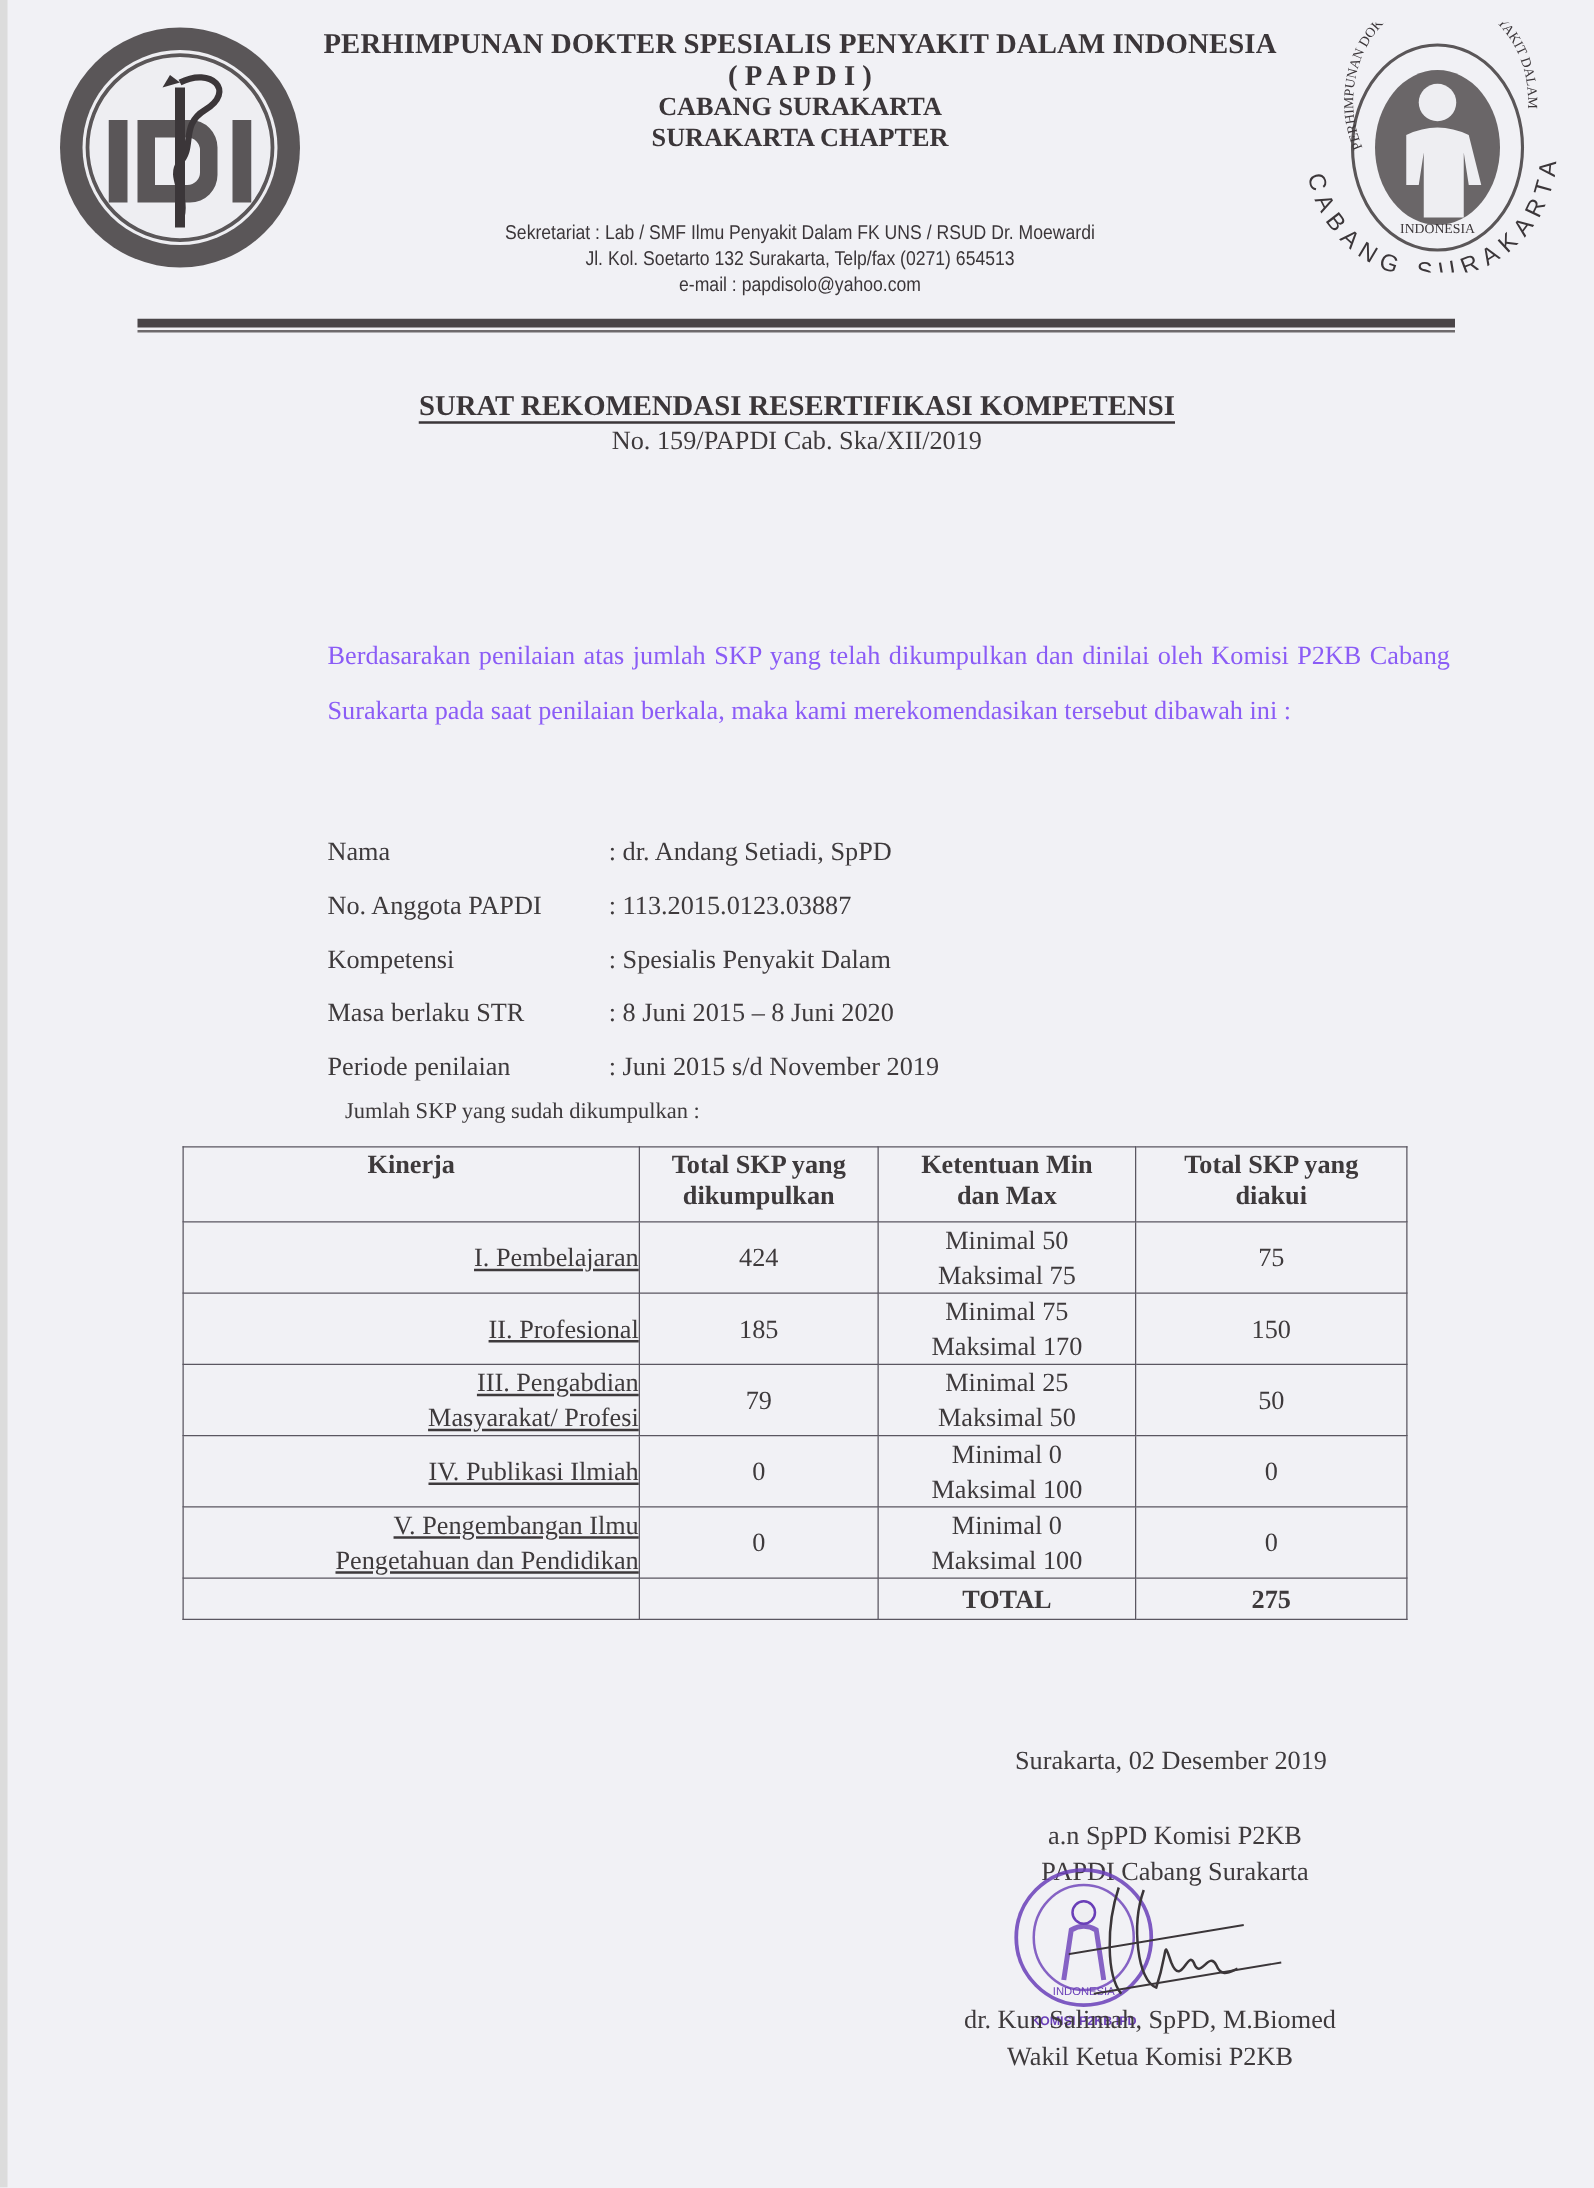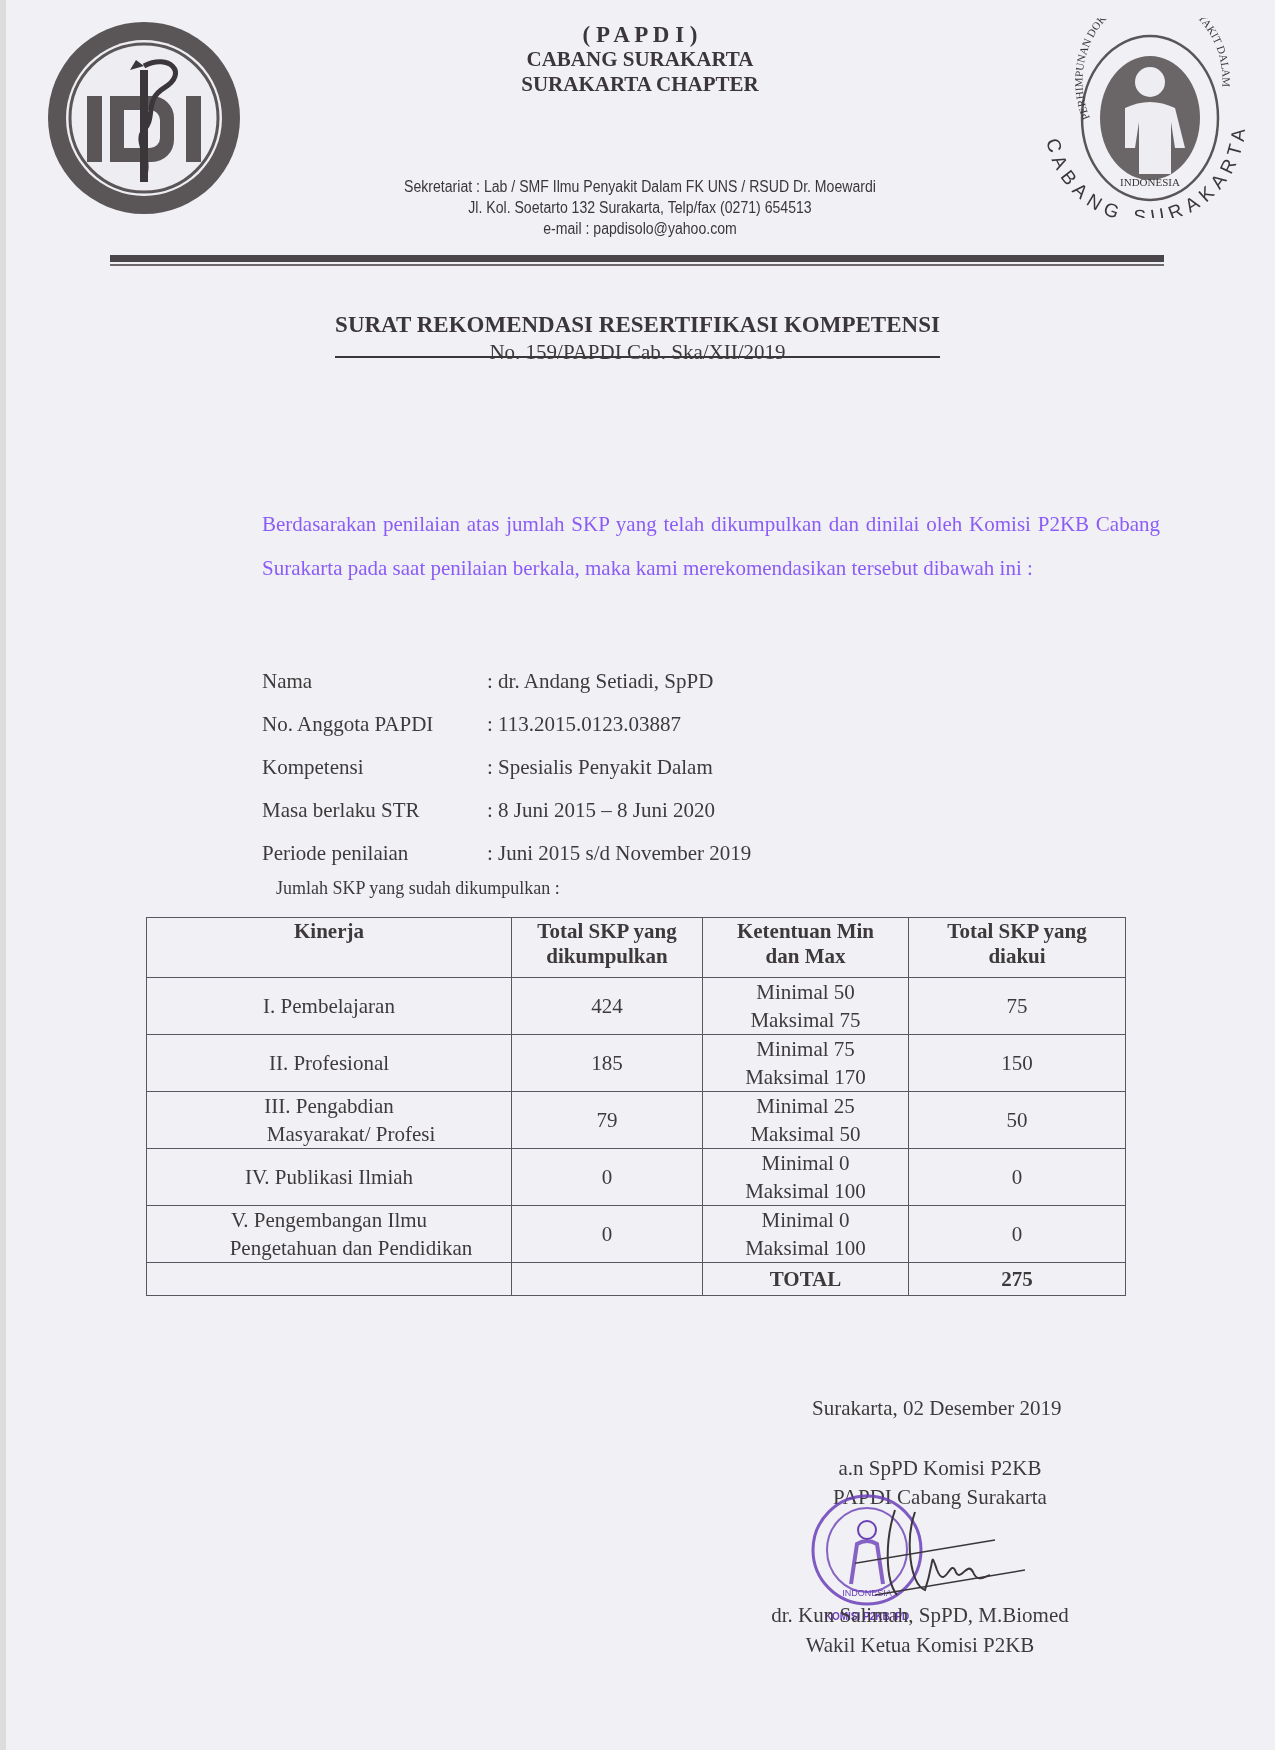--- a/index.html
+++ b/index.html
@@ -20,40 +20,40 @@
   .lh-sub.big { font-size: 23px; }
   .lh-sec { position: absolute; left: 300px; top: 176px; width: 680px; text-align: center;
             font-family: "Liberation Sans", sans-serif; font-size: 16px; line-height: 21px; color: #3b3639;
             transform: scaleX(0.88); transform-origin: center top; }
   .rule-thick { position: absolute; left: 110px; top: 255px; width: 1054px; height: 7px; background: #4a4548; }
   .rule-thin  { position: absolute; left: 110px; top: 264px; width: 1054px; height: 1.5px; background: #6e6a6c; }
 
   
   .doc-title { position: absolute; left: 0; top: 312px; width: 1275px; text-align: center;
                font-weight: bold; font-size: 23px; color: #3b3639; }
-  .doc-title span { border-bottom: 2px solid #3b3639; padding-bottom: 19px; }
+  .doc-title span { border-bottom: 2px solid #3b3639; padding-bottom: 0; }
   .doc-no { position: absolute; left: 0; top: 340px; width: 1275px; text-align: center; font-size: 21px; }
 
   
   .para { position: absolute; left: 262px; top: 502px; width: 898px; font-size: 21px;
           line-height: 44px; text-align: justify; text-align-last: left; color: #8b5cf6; }
   .fields { position: absolute; left: 262px; top: 660px; font-size: 21px; }
   .field-row { display: flex; height: 43px; align-items: center; }
   .field-label { width: 225px; }
   .field-value { }
   .jumlah { position: absolute; left: 276px; top: 878px; font-size: 18px; }
 
   
   table.skp { position: absolute; left: 146px; top: 917px; border-collapse: collapse;
               font-size: 21px; color: #3e3a3c; }
   table.skp td, table.skp th { border: 1.5px solid #5a5660; padding: 0; vertical-align: middle; }
   table.skp th { font-weight: bold; line-height: 25px; height: 58px; vertical-align: top; padding-top: 1px; font-family: Liberation Serif, serif; }
   table.skp td { height: 56px; line-height: 28px; }
   .c1 { width: 364px; } .c2 { width: 190px; } .c3 { width: 205px; } .c4 { width: 216px; }
-  td.kin { vertical-align: top; padding: 0 0 0 10px; text-align: center; line-height: 28px; }
+  td.kin { vertical-align: top; padding: 0 0 0 10px; text-align: right; line-height: 28px; text-decoration: underline; }
   td.num, td.rule, td.ack { text-align: center; }
   td.rule { line-height: 28px; }
   .indent2 { padding-left: 44px; }
   tr.total td { height: 32px; line-height: 30px; }
   .bold { font-weight: bold; }
 
   
   .sign-date { position: absolute; left: 812px; top: 1396px; font-size: 21px; }
   .sign-behalf { position: absolute; left: 790px; top: 1454px; width: 300px; text-align: center; font-size: 21px; line-height: 29px; }
   .stamp { position: absolute; left: 805px; top: 1492px; width: 140px; height: 132px; }
@@ -71,20 +71,21 @@
   <circle cx="100" cy="100" r="74" fill="none" stroke="#5a5658" stroke-width="3"></circle>
   <rect x="43" y="78" width="15" height="66" fill="#5a5658"></rect>
   <rect x="142" y="78" width="15" height="66" fill="#5a5658"></rect>
   <path d="M66 78 h42 a22 22 0 0 1 22 22 v22 a22 22 0 0 1 -22 22 h-42 z M80 92 v38 h26 a10 10 0 0 0 10 -10 v-18 a10 10 0 0 0 -10 -10 z" fill="#5a5658" fill-rule="evenodd"></path>
   <path d="M100 48 C125 35 145 55 120 70 C100 82 112 100 100 112 C90 124 108 138 100 160" fill="none" stroke="#3b3639" stroke-width="5"></path>
   <path d="M100 48 l-14 4 l6 -10 z" fill="#3b3639"></path>
   <rect x="96" y="52" width="8" height="112" fill="#3b3639"></rect>
 </svg>
 
 <div class="lh-block">
+  <div class="lh-title">PERHIMPUNAN DOKTER SPESIALIS PENYAKIT DALAM INDONESIA</div>
   <div class="lh-sub big">( P A P D I )</div>
   <div class="lh-sub">CABANG SURAKARTA</div>
   <div class="lh-sub">SURAKARTA CHAPTER</div>
 </div>
 <div class="lh-sec">
   <div>Sekretariat :  Lab / SMF Ilmu Penyakit Dalam FK UNS / RSUD Dr. Moewardi</div>
   <div>Jl. Kol. Soetarto 132 Surakarta, Telp/fax (0271) 654513</div>
   <div>e-mail : papdisolo@yahoo.com</div>
 </div>
 

